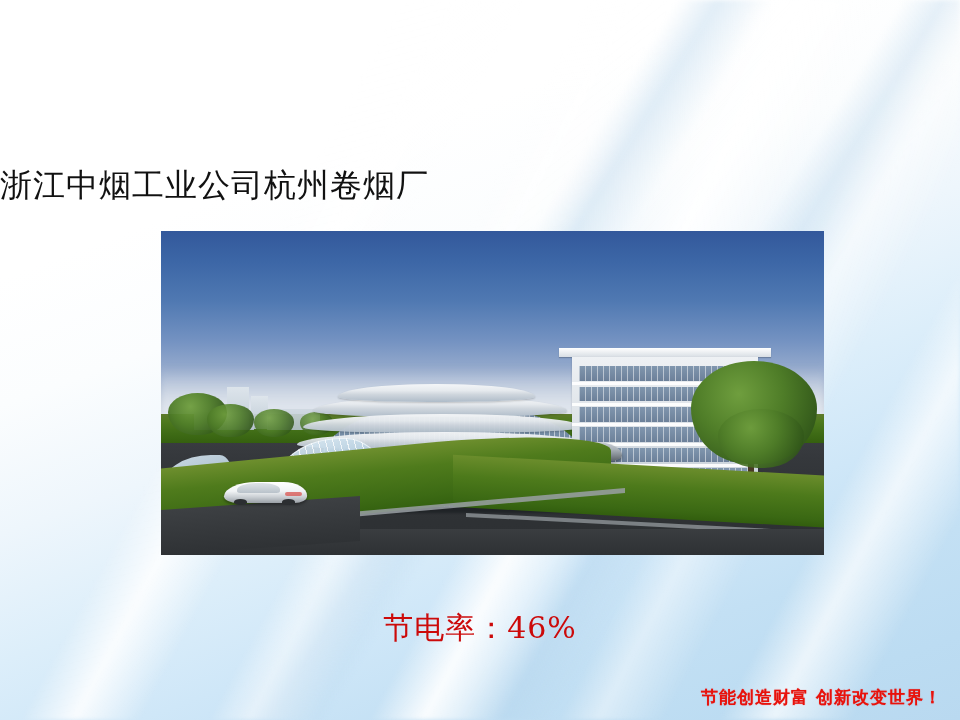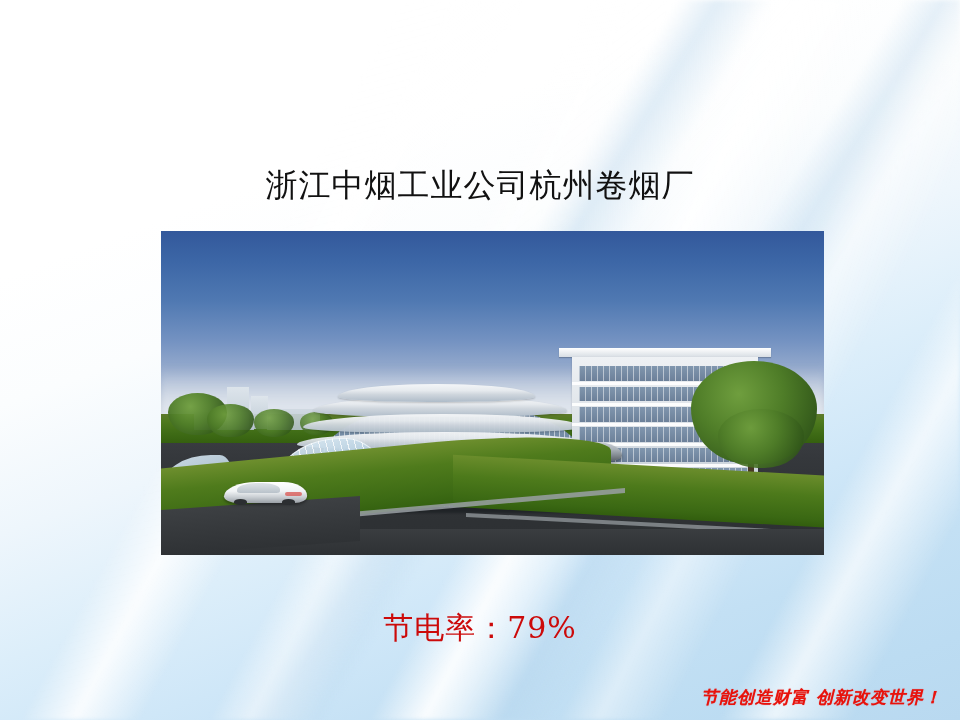--- a/index.html
+++ b/index.html
@@ -75,21 +75,21 @@
     font-size:46px;
     letter-spacing:2px;
     color:#000000;
     padding-bottom:2px;
     white-space:nowrap;
   }
 
   
   .subtitle{
     position:absolute;left:0;top:164px;width:960px;
-    text-align:center;
+    text-align:left;
     font-family:"DejaVu Serif","Liberation Serif",serif;
     font-size:32px;
     color:#111111;
     letter-spacing:1px;
     white-space:nowrap;
   }
 
   
   .photo{
     position:absolute;left:161px;top:231px;width:663px;height:324px;
@@ -279,21 +279,20 @@
     color:#cc0a0a;
     letter-spacing:1px;
     white-space:nowrap;
   }
 
   
   .footer{
     position:absolute;right:18px;top:686px;
     font-family:"DejaVu Serif","Liberation Serif",serif;
     font-weight:bold;
-    font-style:italic;
     font-size:17px;
     color:#e8120c;
     letter-spacing:1px;
     white-space:nowrap;
     text-shadow:0 0 1px rgba(232,18,12,.6);
   }
 </style>
 </head>
 <body>
 
@@ -383,17 +382,17 @@
     <div class="ph-road-bottom-left"></div>
 
     <div class="car-white">
       <div class="cabin"></div>
       <div class="lamp"></div>
       <div class="wheel" style="left:12%;"></div>
       <div class="wheel" style="right:14%;"></div>
     </div>
   </div>
 
-  <div class="saving">节电率：79%</div>
+  <div class="saving">节电率：46%</div>
 
   <div class="footer">节能创造财富 创新改变世界！</div>
 
 </div>
 
 </body></html>

